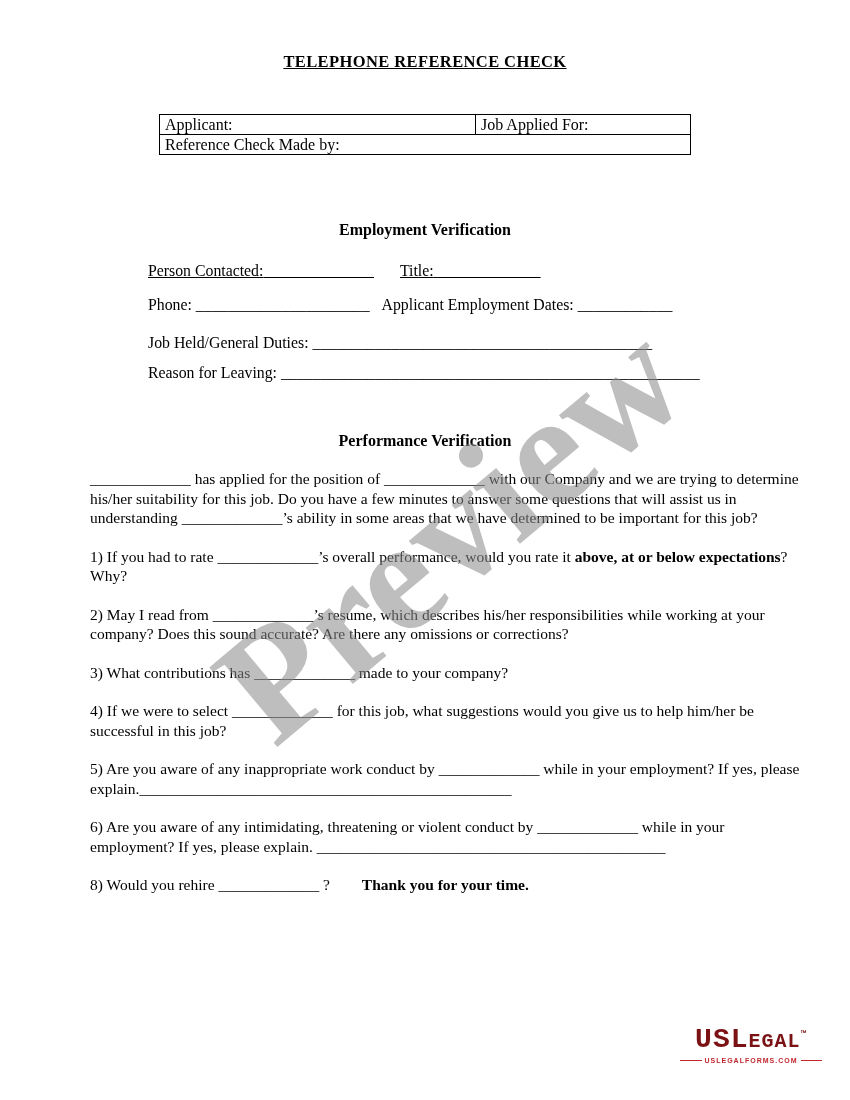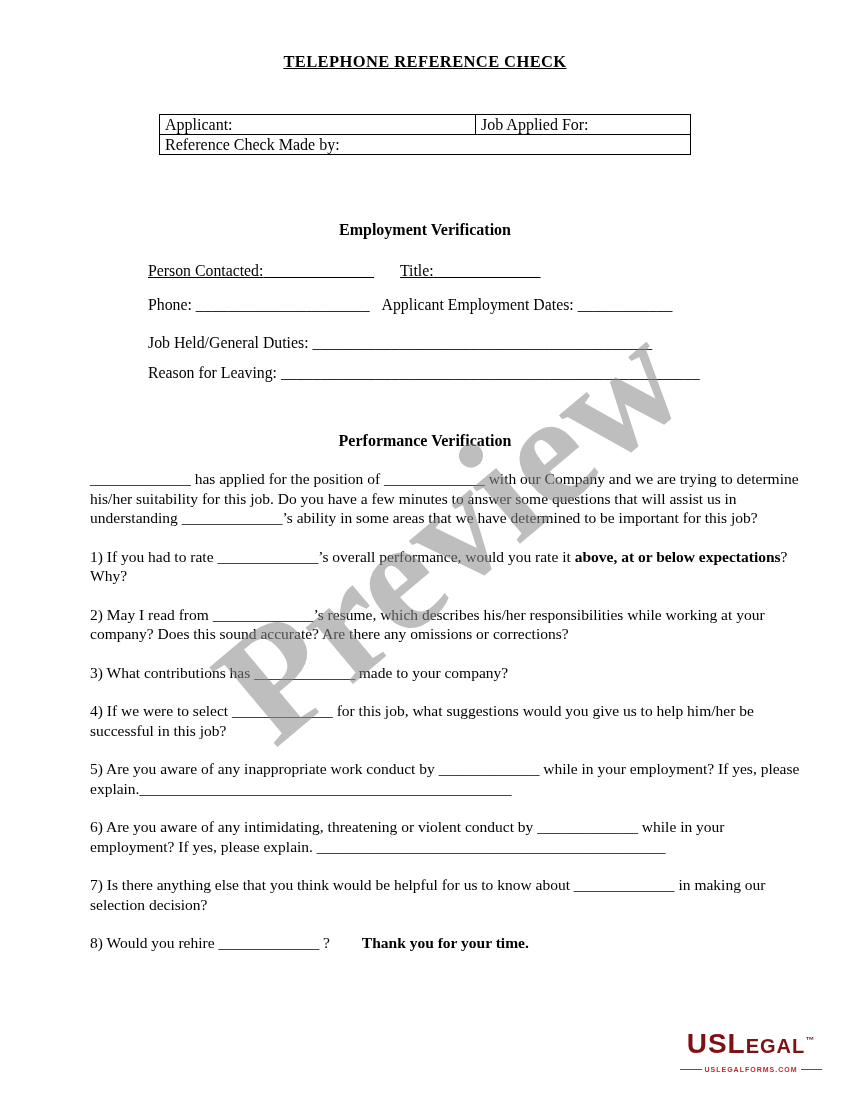--- a/index.html
+++ b/index.html
@@ -74,25 +74,25 @@
     white-space: nowrap;
   }
   .logo {
     position: absolute;
     right: 28px;
     top: 1020px;
     width: 142px;
     text-align: center;
   }
   .logo-main {
-    font-family: Liberation Sans, sans-serif;
+    font-family: Liberation Mono, monospace;
     font-weight: bold;
     font-variant: small-caps;
     font-size: 28px;
-    line-height: 40px;
+    line-height: 30px;
     color: #7b1315;
     letter-spacing: 1px;
   }
   .logo-main sup { font-size: 9px; font-variant: normal; color: #7b1315; }
   .logo-sub {
     display: flex;
     align-items: center;
     gap: 3px;
     margin-top: 2px;
     color: #c1272d;
@@ -160,21 +160,20 @@
     <p class="para"><span>2) May I read from _____________’s resume, which describes his/her responsibilities while working at your company?  Does this sound accurate? Are there any omissions or corrections?</span></p>
 
     <p class="para"><span>3) What contributions has _____________ made to your company?</span></p>
 
     <p class="para"><span>4) If we were to select _____________ for this job, what suggestions would you give us to help him/her be successful in this job?</span></p>
 
     <p class="para"><span>5) Are you aware of any inappropriate work conduct by _____________ while in your employment? If yes, please explain.________________________________________________</span></p>
 
     <p class="para"><span>6) Are you aware of any intimidating, threatening or violent conduct by _____________ while in your employment? If yes, please explain. _____________________________________________</span></p>
 
-    <p class="para"><span>7) Is there anything else that you think would be helpful for us to know about _____________ in making our selection decision?</span></p>
 
     <p class="para"><span>8) Would you rehire _____________ ? </span><strong class="gap">Thank you for your time.</strong></p>
   </div>
 
   <div class="logo">
     <div class="logo-main"><span>USLegal</span><sup>™</sup></div>
     <div class="logo-sub">
       <span class="rule"></span>
       <span>USLEGALFORMS.COM</span>
       <span class="rule"></span>

